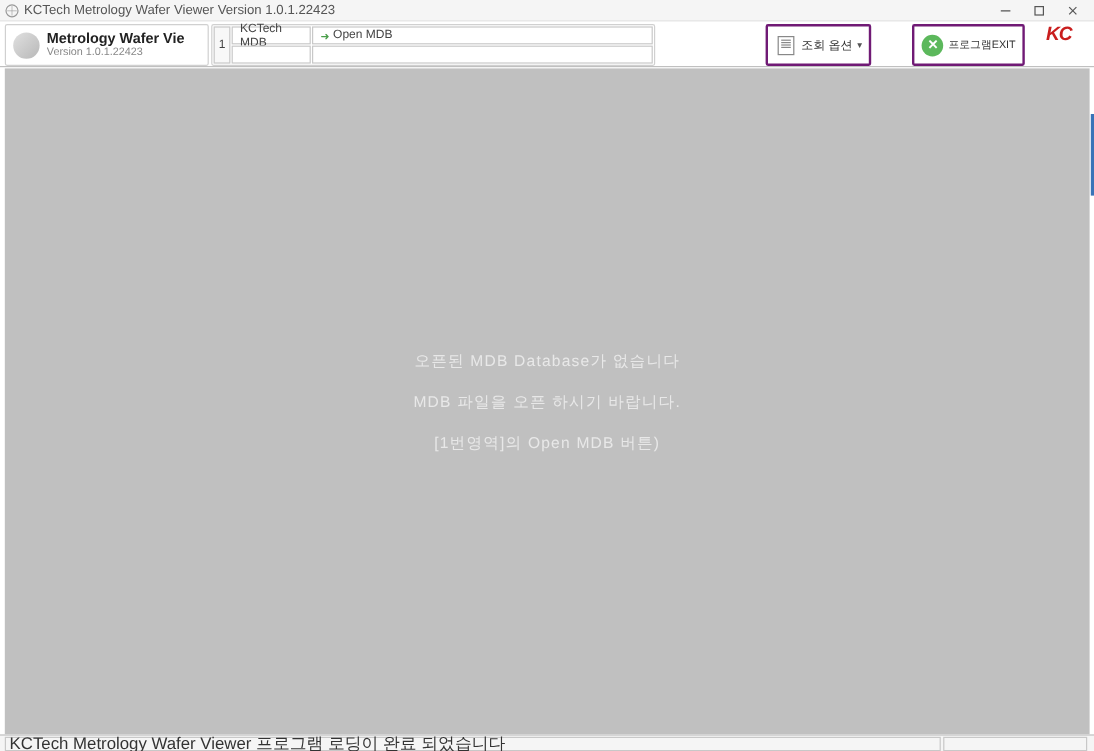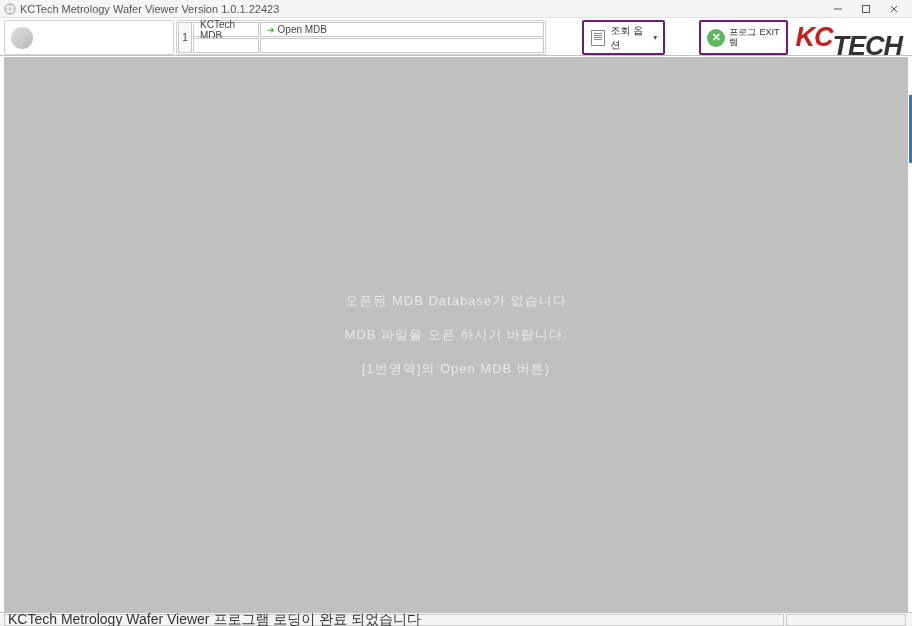--- a/index.html
+++ b/index.html
@@ -32,21 +32,21 @@
     .tool-btn { display: flex; align-items: center; gap: 4px; border: 2px solid #701a75; border-radius: 2px; padding: 2px 6px; cursor: pointer; background: #fff; font-size: 10px; color: #333; margin-left: 32px; }
     .tool-btn .icon-box { width: 18px; height: 18px; display: flex; align-items: center; justify-content: center; }
     .tool-btn .txt-col { display: flex; flex-direction: row; line-height: 1.1; font-size: 9px; }
     .dropdown-caret { font-size: 8px; color: #555; }
     
     .doc-icon { width: 14px; height: 16px; border: 1px solid #888; background: #fff; position: relative; }
     .doc-icon::before { content: ''; position: absolute; top: 2px; left: 2px; right: 2px; height: 1px; background: #888; box-shadow: 0 2px 0 #888, 0 4px 0 #888, 0 6px 0 #888; }
     
     .exit-icon { width: 18px; height: 18px; border-radius: 50%; background: #5cb85c; display: flex; align-items: center; justify-content: center; color: #fff; font-weight: bold; font-size: 11px; }
     
-    .logo { display: flex; align-items: center; padding: 0 6px; font-weight: 900; font-size: 27px; letter-spacing: -1px; font-style: italic; }
+    .logo { display: flex; align-items: center; padding: 0 6px; font-weight: 900; font-size: 16px; letter-spacing: -1px; font-style: italic; flex-direction: column; }
     .logo .kc { color: #c91e1e; }
     .logo .tech { color: #333; margin-top: 18px; }
     
     .content { position: absolute; top: 57px; left: 4px; right: 4px; bottom: 14px; background: #c0c0c0; display: flex; flex-direction: column; align-items: center; justify-content: center; }
     .msg { color: #e8e8e8; font-size: 13px; letter-spacing: 1px; margin: 8px 0; font-family: "Malgun Gothic", sans-serif; }
     
     .right-accent { position: absolute; right: 0; top: 95px; width: 3px; height: 68px; background: #3874b8; }
     
     .statusbar { position: absolute; bottom: 0; left: 0; right: 0; height: 14px; background: #f5f5f5; border-top: 1px solid #c0c0c0; display: flex; align-items: center; padding: 0 4px; font-size: 14px; color: #333; }
     .status-cell { border: 1px solid #c8c8c8; height: 12px; padding: 0 3px; display: flex; align-items: center; margin-right: 2px; }
@@ -80,20 +80,24 @@
           <line x1="2" y1="2" x2="8" y2="8" stroke="#555" stroke-width="1"></line>
           <line x1="8" y1="2" x2="2" y2="8" stroke="#555" stroke-width="1"></line>
         </svg>
     </div>
   </div>
 </div>
 
 <div class="toolbar">
   <div class="app-info">
     <div class="globe-icon"></div>
+    <div class="app-title-wrap">
+      <span class="app-title">Metrology Wafer Vie</span>
+      <span class="app-version">Version 1.0.1.22423</span>
+    </div>
   </div>
 
   <div class="mdb-area">
     <div class="mdb-num">1</div>
     <div class="mdb-col" style="width:66px;">
       <div class="mdb-label-box">KCTech MDB</div>
       <div class="mdb-path"></div>
     </div>
     <div class="mdb-col" style="flex:1; min-width:280px;">
       <div class="mdb-label-box mdb-open">

